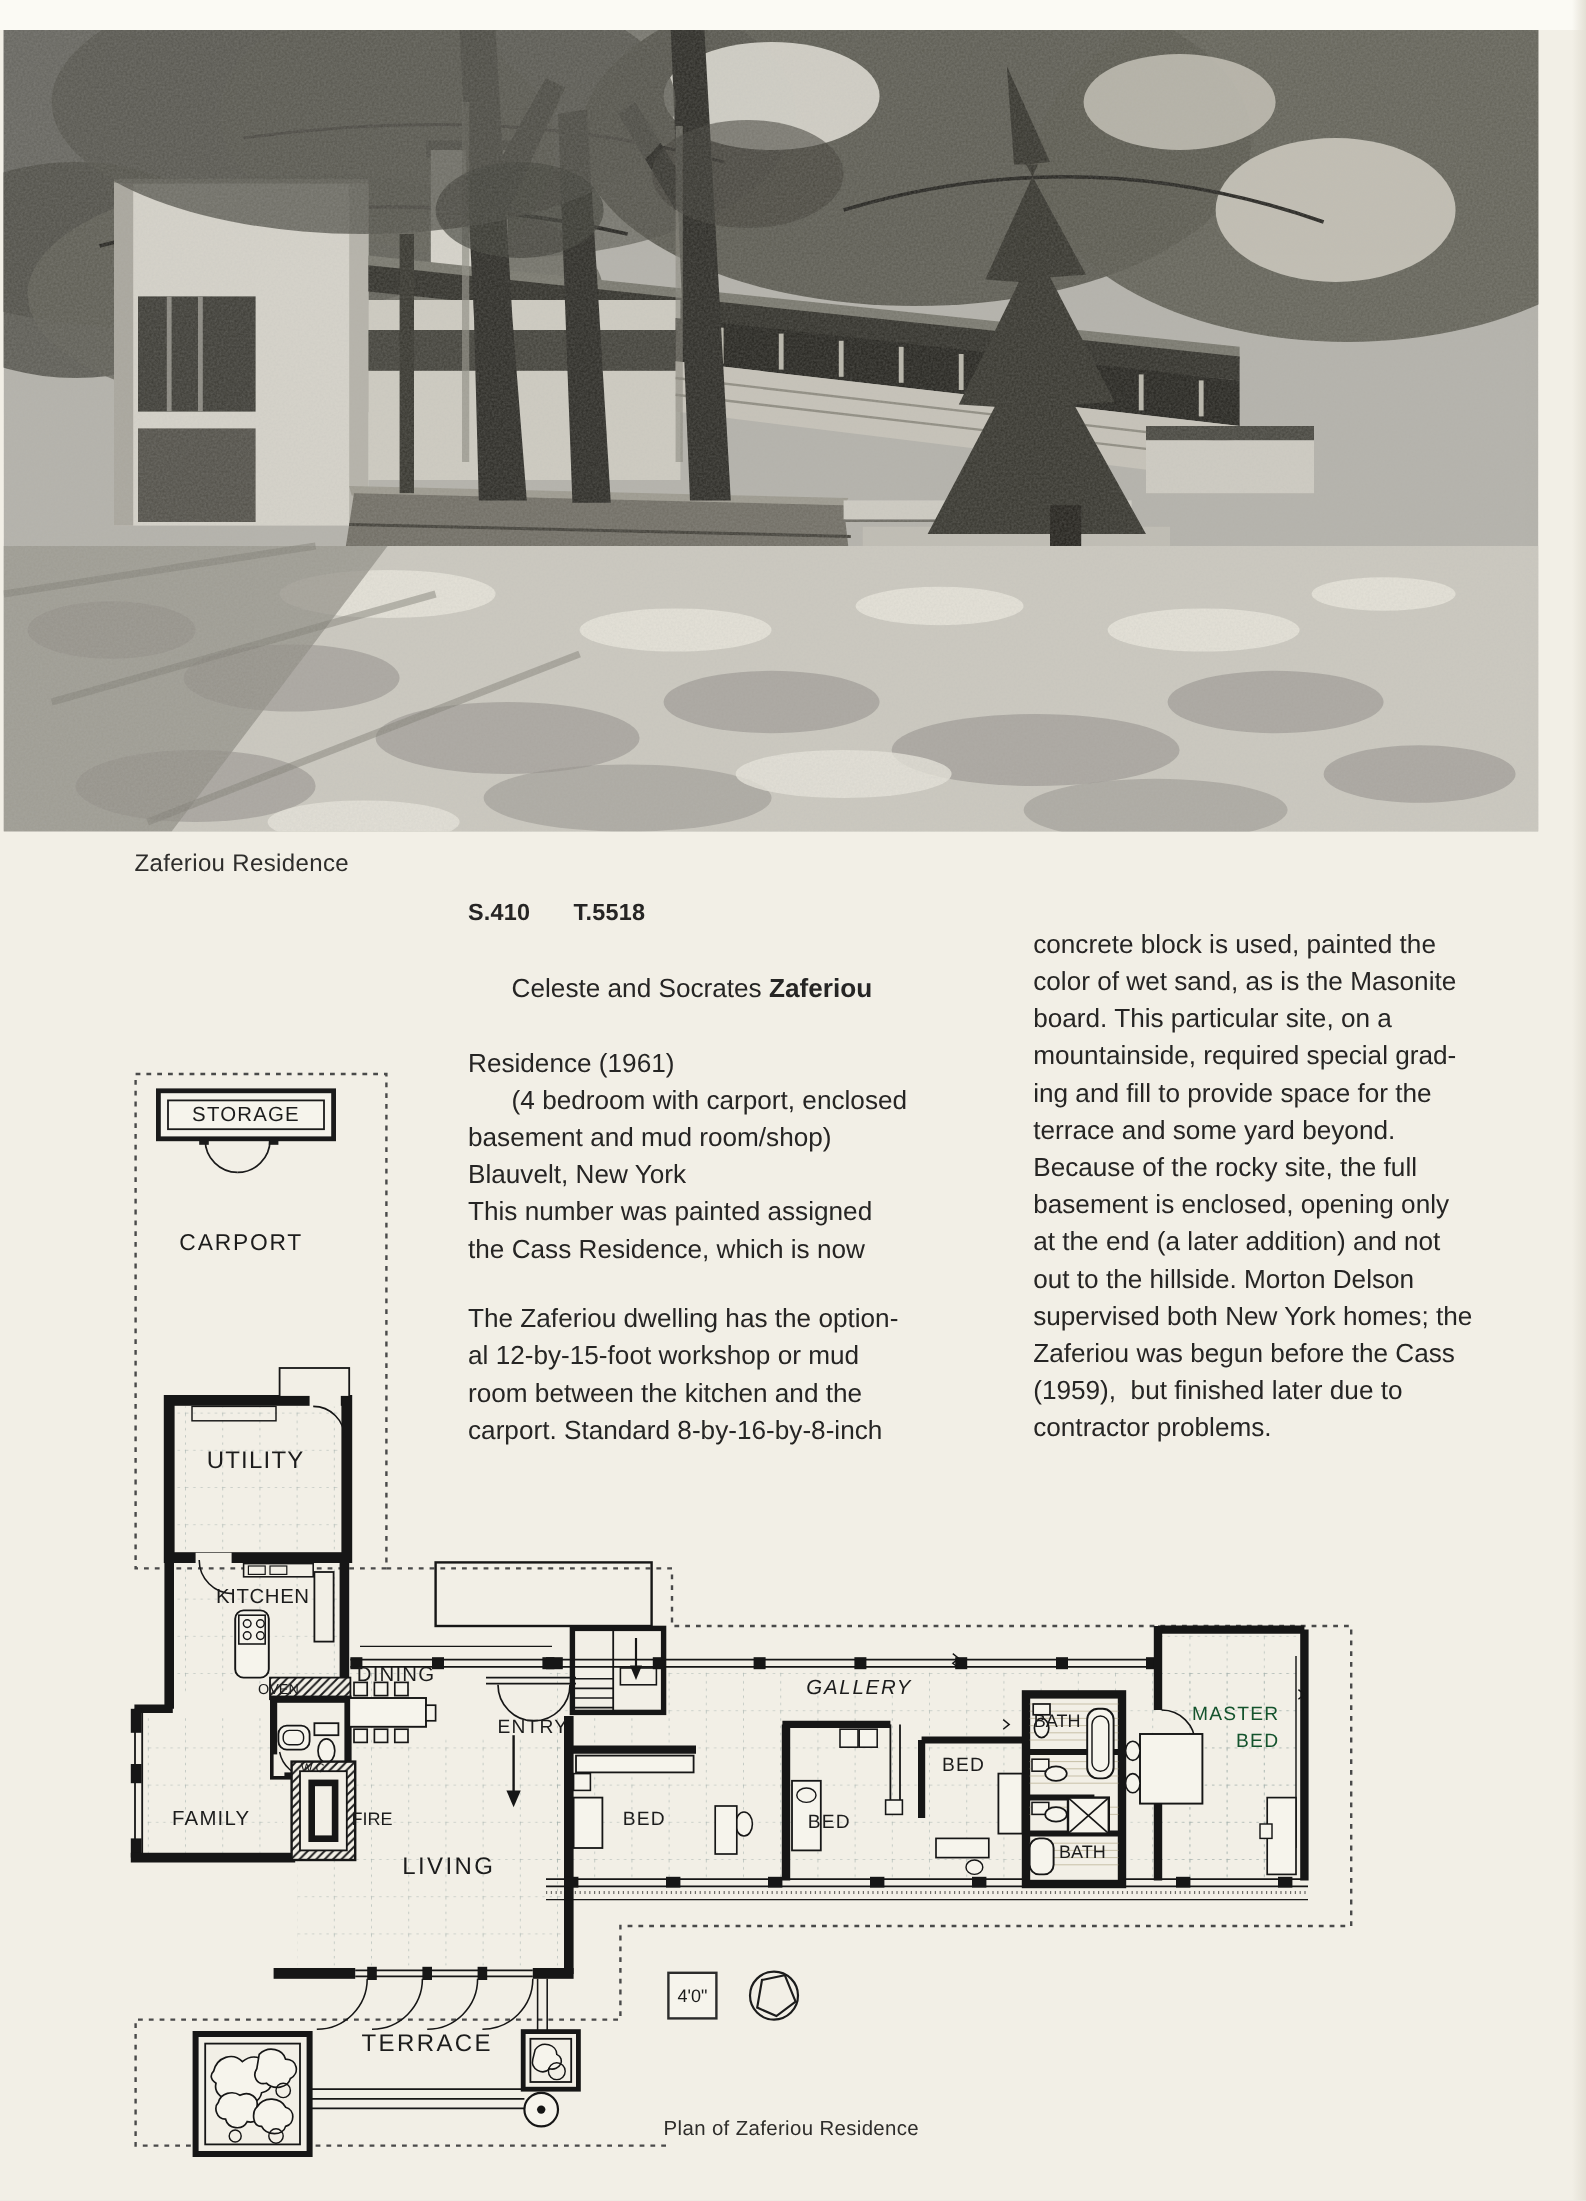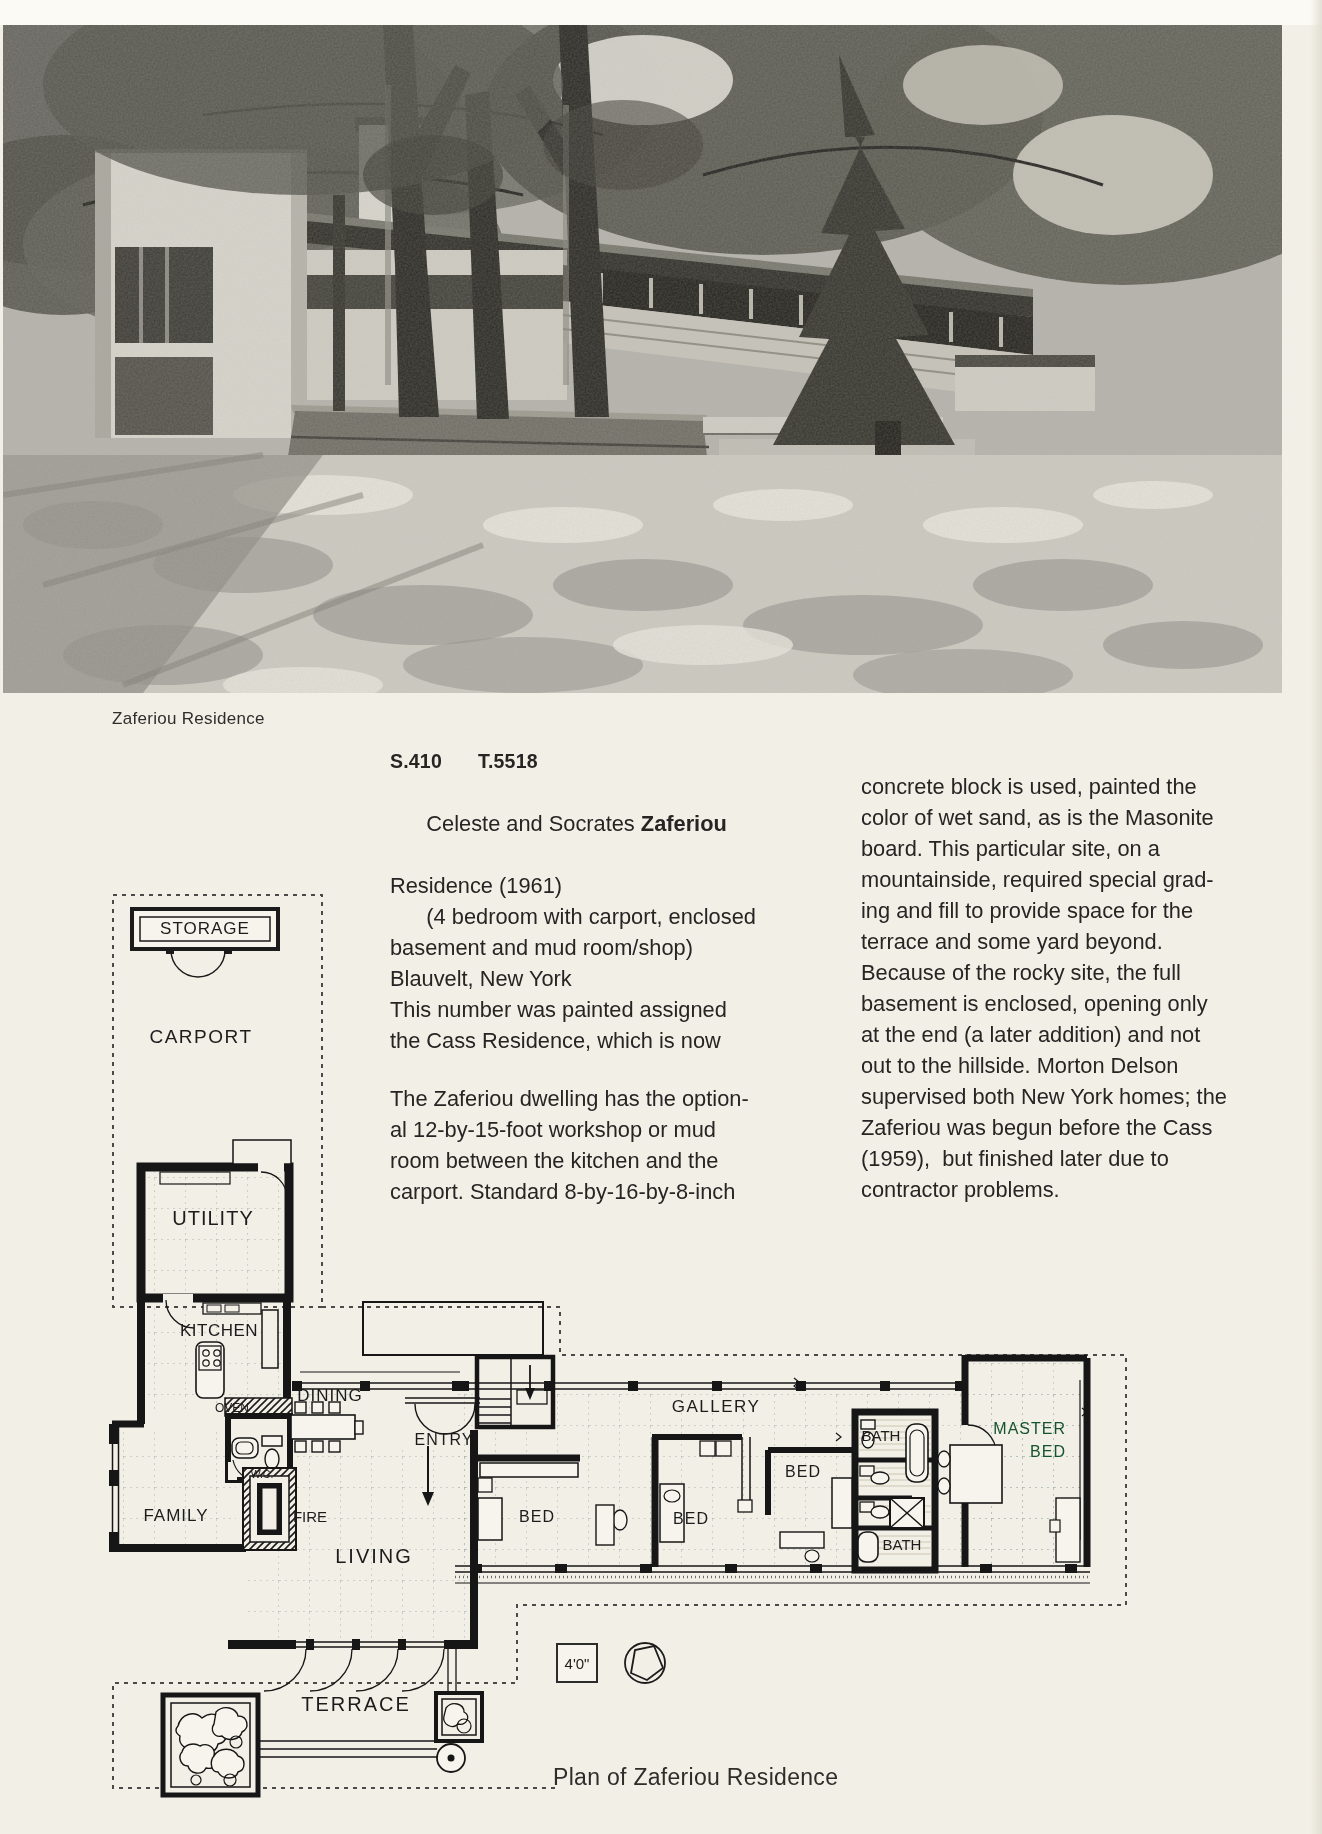--- a/index.html
+++ b/index.html
@@ -3,23 +3,23 @@
 <meta charset="utf-8">
 <style>
   html,body{margin:0;padding:0;background:#e8e5dc;}
   .page{position:relative;width:1322px;height:1834px;background:#f2efe6;overflow:hidden;
         font-family:"Liberation Sans",sans-serif;color:#272625;}
   .top-strip{position:absolute;left:0;top:0;width:1322px;height:25px;background:#fbfaf4;}
   .right-edge{position:absolute;right:0;top:0;width:12px;height:1834px;
         background:linear-gradient(to left,#e3dfd4,rgba(227,223,212,0));}
   .photo-wrap{position:absolute;left:3px;top:25px;width:1279px;height:668px;}
   .photo-wrap svg{display:block;}
-  .caption{position:absolute;font-size:17px;color:#2e2d2b;letter-spacing:.3px;}
+  .caption{position:absolute;font-size:20px;color:#2e2d2b;letter-spacing:.3px;}
   .photo-caption{left:112px;top:709px;}
-  .plan-caption{left:553px;top:1764px;font-size:23px;}
+  .plan-caption{left:553px;top:1764px;font-size:17px;}
   .col{position:absolute;font-size:21.8px;line-height:31px;color:#262524;}
   .col .tline{white-space:pre;}
   .col-left{left:390px;top:746px;width:470px;}
   .col-right{left:861px;top:771px;width:450px;}
   .refline{font-weight:bold;font-size:19.5px;letter-spacing:.2px;line-height:31px;}
   .refline .t2{margin-left:36px;}
   .para2{margin-top:27px;}
   .b{font-weight:bold;}
   .plan-svg{position:absolute;left:0;top:880px;}
   .plabel{position:absolute;transform:translate(-50%,-50%);color:#1c1c1c;white-space:nowrap;}
@@ -466,21 +466,21 @@
   <span class="plabel" style="left:232px;top:1408px;font-size:12px;">OVEN</span>
   <span class="plabel" style="left:330px;top:1396px;font-size:17px;letter-spacing:1px;">DINING</span>
   <span class="plabel" style="left:262px;top:1474px;font-size:10.5px;">W.C.</span>
   <span class="plabel" style="left:176px;top:1516px;font-size:17px;letter-spacing:1px;">FAMILY</span>
   <span class="plabel" style="left:310px;top:1516px;font-size:15px;">FIRE</span>
   <span class="plabel" style="left:374px;top:1556px;font-size:20px;letter-spacing:2px;">LIVING</span>
   <span class="plabel" style="left:444px;top:1440px;font-size:16px;letter-spacing:1px;">ENTRY</span>
   <span class="plabel" style="left:537px;top:1517px;font-size:16px;letter-spacing:1px;">BED</span>
   <span class="plabel" style="left:691px;top:1519px;font-size:16px;letter-spacing:1px;">BED</span>
   <span class="plabel" style="left:803px;top:1472px;font-size:16px;letter-spacing:1px;">BED</span>
-  <span class="plabel" style="left:716px;top:1407px;font-size:17px;letter-spacing:1.5px;">GALLERY</span>
+  <span class="plabel" style="left:716px;top:1407px;font-size:17px;letter-spacing:1.5px;font-style:italic;">GALLERY</span>
   <span class="plabel" style="left:881px;top:1435px;font-size:15px;">BATH</span>
   <span class="plabel" style="left:902px;top:1544px;font-size:15px;">BATH</span>
   <div class="masterlbl">
     <div>MASTER</div>
     <div>BED</div>
   </div>
   <span class="plabel" style="left:356px;top:1704px;font-size:20px;letter-spacing:2px;">TERRACE</span>
 
   <div class="scalebox">4'0"</div>
 

